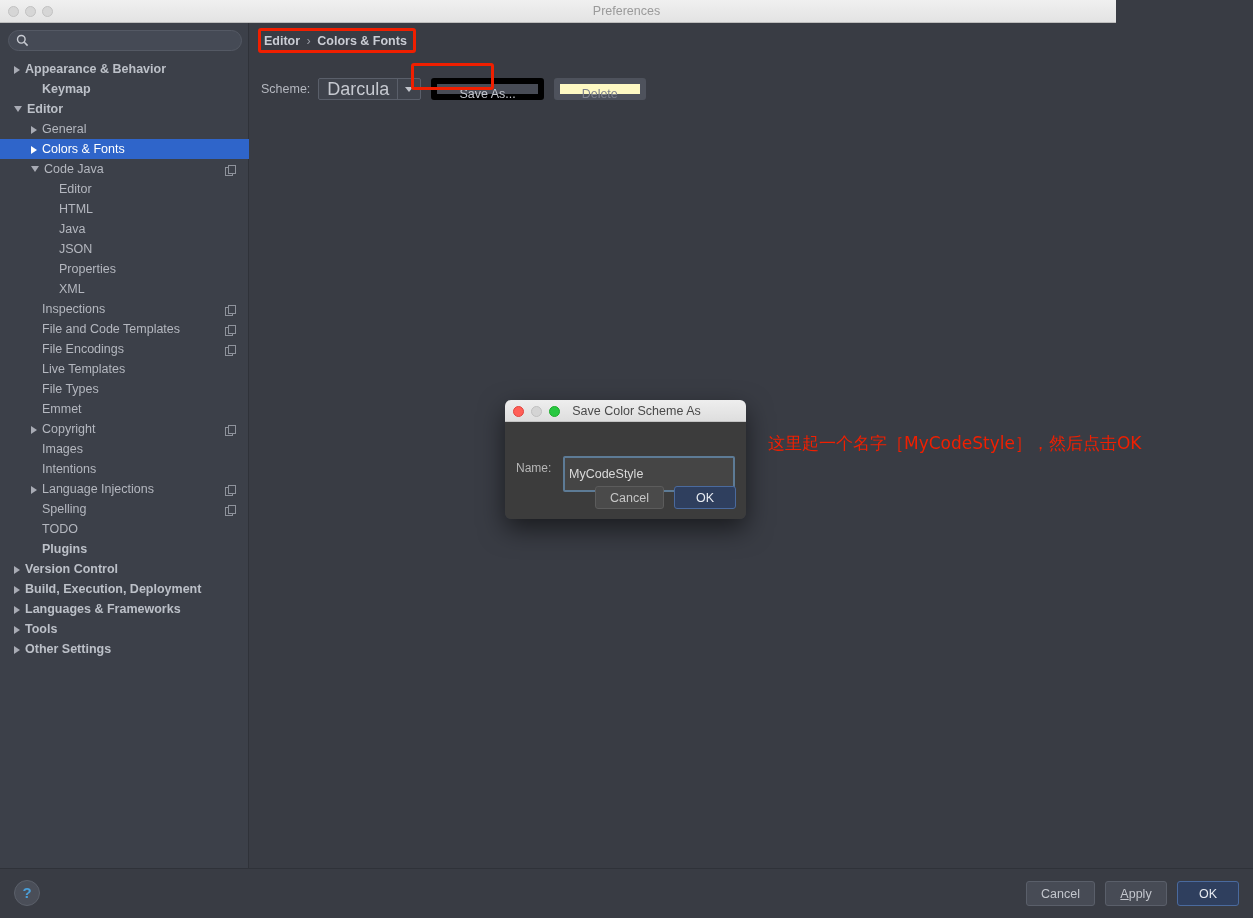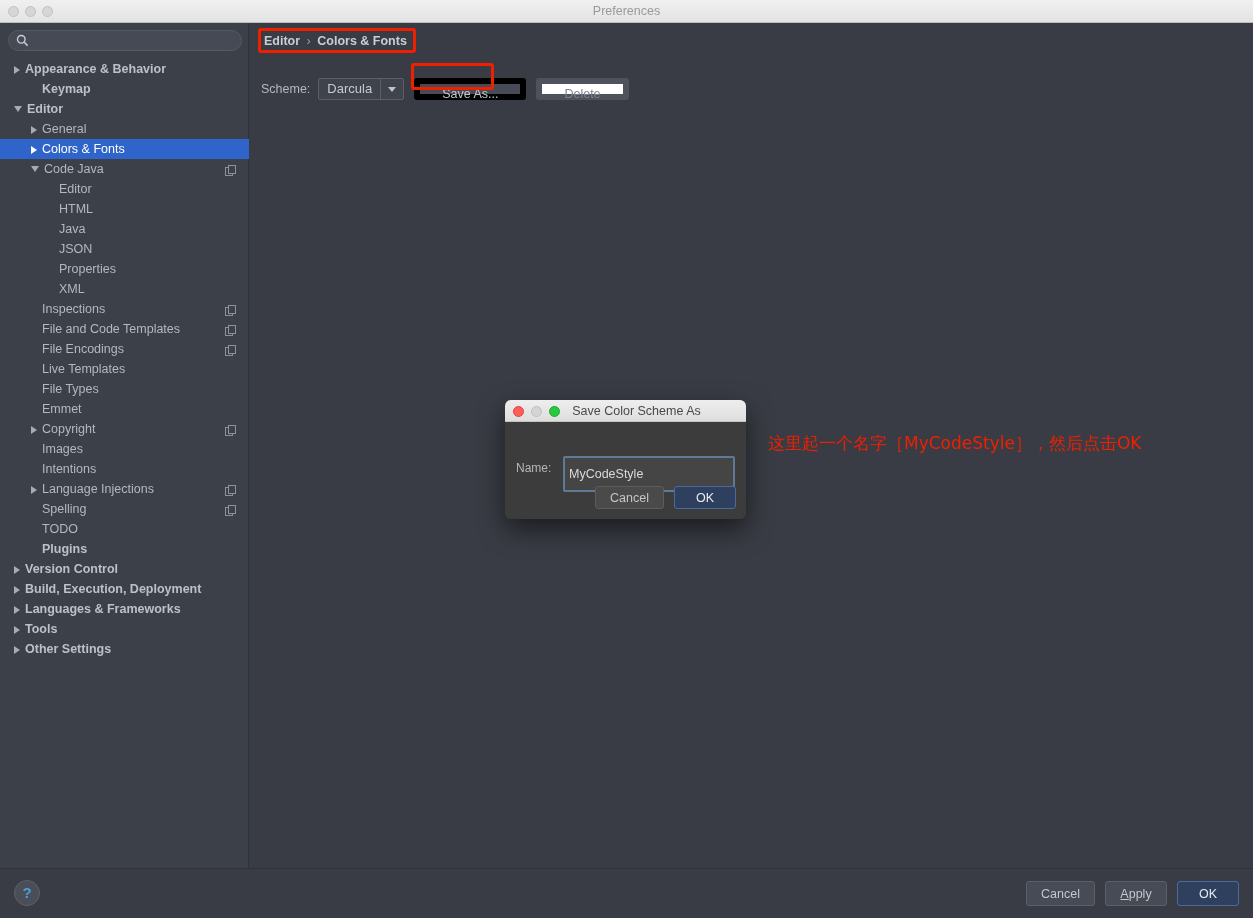--- a/index.html
+++ b/index.html
@@ -7,21 +7,21 @@
     width: 1253px; height: 918px;
     font-family: "Liberation Sans", sans-serif;
     overflow: hidden;
     background: #393c44;
   }
 
   
   #window { position: relative; width: 1253px; height: 918px; }
 
   #titlebar {
-    position: absolute; left: 0; top: 0; width: 1253px; height: 23px;
+    position: absolute; left: 0; top: 0; width: 1116px; height: 23px;
     background: linear-gradient(#f0f0f0, #e3e3e3);
     border-bottom: 1px solid #bdbdbd;
   }
   #titlebar .title {
     position: absolute; left: 0; top: 0; width: 1253px; height: 23px;
     line-height: 23px; text-align: center;
     font-size: 12.5px; color: #9a9a9a;
   }
   .tl-group { position: absolute; left: 8px; top: 6px; display: flex; gap: 6px; }
   .tl { width: 11px; height: 11px; border-radius: 50%; background: #d6d6d6;
@@ -90,38 +90,38 @@
   }
   #breadcrumb .sep { color: #9b9ea6; font-weight: normal; padding: 0 3px; }
 
   #scheme-row { position: absolute; left: 11px; top: 55px; display: flex; align-items: center; }
   .field-label { font-size: 12.5px; color: #b4b7bf; margin-right: 8px; }
   .combo {
     display: flex; align-items: stretch; height: 22px;
     background: #3f434c; border: 1px solid #5a5f6a; border-radius: 2px;
   }
   .combo .val {
-    padding: 0 8px; line-height: 20px; font-size: 13px; color: #c6c9d0;
+    padding: 0 8px; line-height: 20px; font-size: 18px; color: #c6c9d0;
     border-right: 1px solid #5a5f6a; min-width: 56px;
   }
   .combo .arr {
     width: 22px; display: flex; align-items: center; justify-content: center;
   }
   .combo .arr i {
     width: 0; height: 0;
     border-left: 4px solid transparent; border-right: 4px solid transparent;
     border-top: 5px solid #c1c4cb;
   }
   .btn {
     height: 22px; padding: 0 22px; line-height: 20px;
     font-size: 12.5px; color: #c3c6cd;
     background: #474b55; border: 6px solid #000000; border-radius: 3px;
     font-family: "Liberation Sans", sans-serif;
   }
-  .btn.disabled { color: #7e828c; background: #ffffff; border-color: #4e525c; }
+  .btn.disabled { color: #7e828c; background: #fef9c3; border-color: #4e525c; }
   #save-as-btn { margin-left: 10px; }
   #delete-btn  { margin-left: 10px; }
 
   
   .anno-box { position: absolute; border: 3px solid #f01f00; border-radius: 3px; pointer-events: none; }
   #anno-breadcrumb { left: 258px; top: 28px; width: 158px; height: 25px; }
   #anno-saveas     { left: 411px; top: 63px; width: 83px; height: 27px; }
 
   #anno-text {
     position: absolute; left: 768px; top: 432px;

